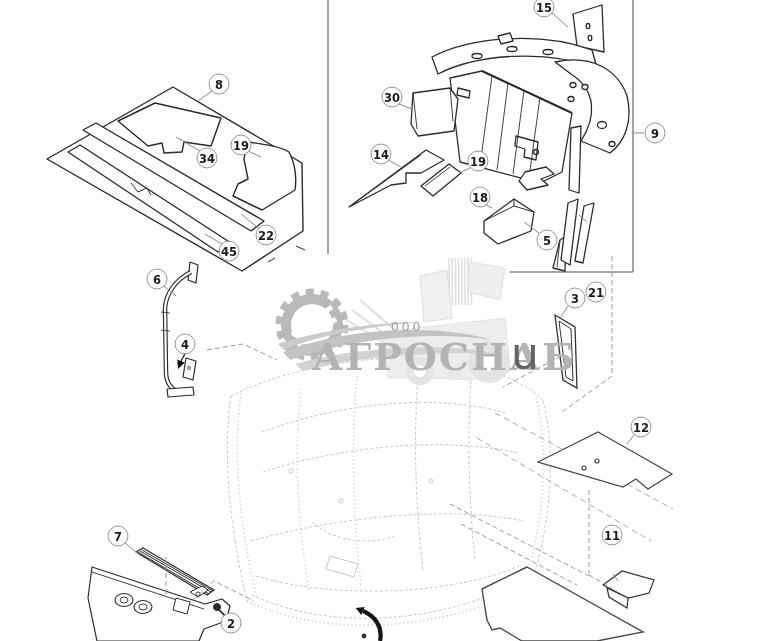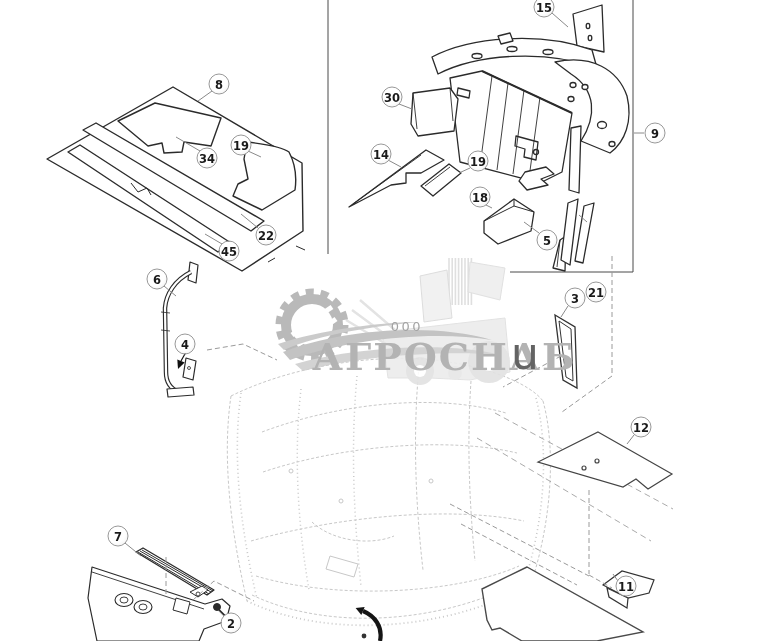--- a/index.html
+++ b/index.html
@@ -232,16 +232,16 @@
       <div class="callout" style="left: 544px; top: 7px;">15</div>
       <div class="callout" style="left: 392px; top: 97px;">30</div>
       <div class="callout" style="left: 381px; top: 154px;">14</div>
       <div class="callout" style="left: 478px; top: 161px;">19</div>
       <div class="callout" style="left: 480px; top: 197px;">18</div>
       <div class="callout" style="left: 547px; top: 240px;">5</div>
       <div class="callout" style="left: 596px; top: 244px; margin-top: 48px;">21</div>
       <div class="callout" style="left: 655px; top: 133px;">9</div>
       <div class="callout" style="left: 575px; top: 298px;">3</div>
       <div class="callout" style="left: 641px; top: 427px;">12</div>
-      <div class="callout" style="left: 612px; top: 586px; margin-left: 14px;">11</div>
+      <div class="callout" style="left: 612px; top: 535px;">11</div>
     </div>
 
 </div>
 
 </body></html>

